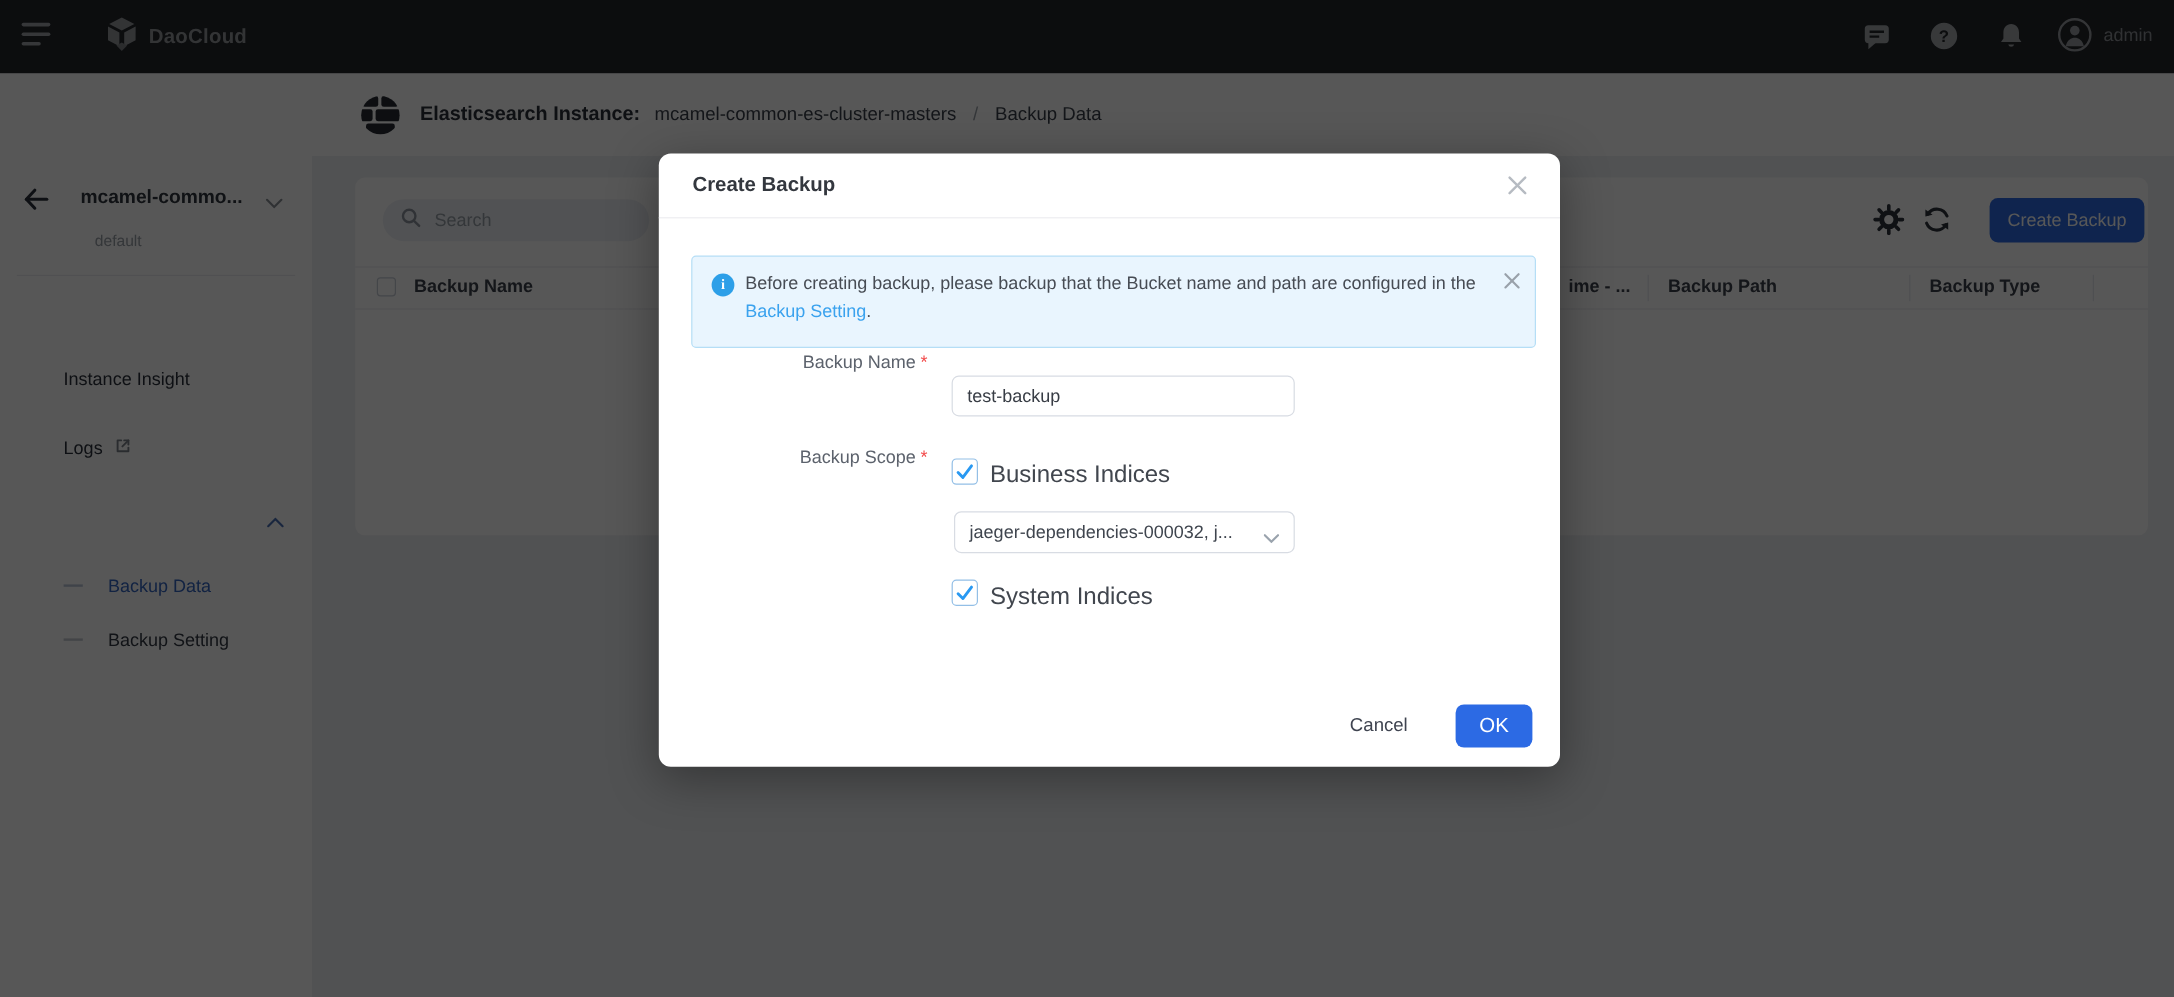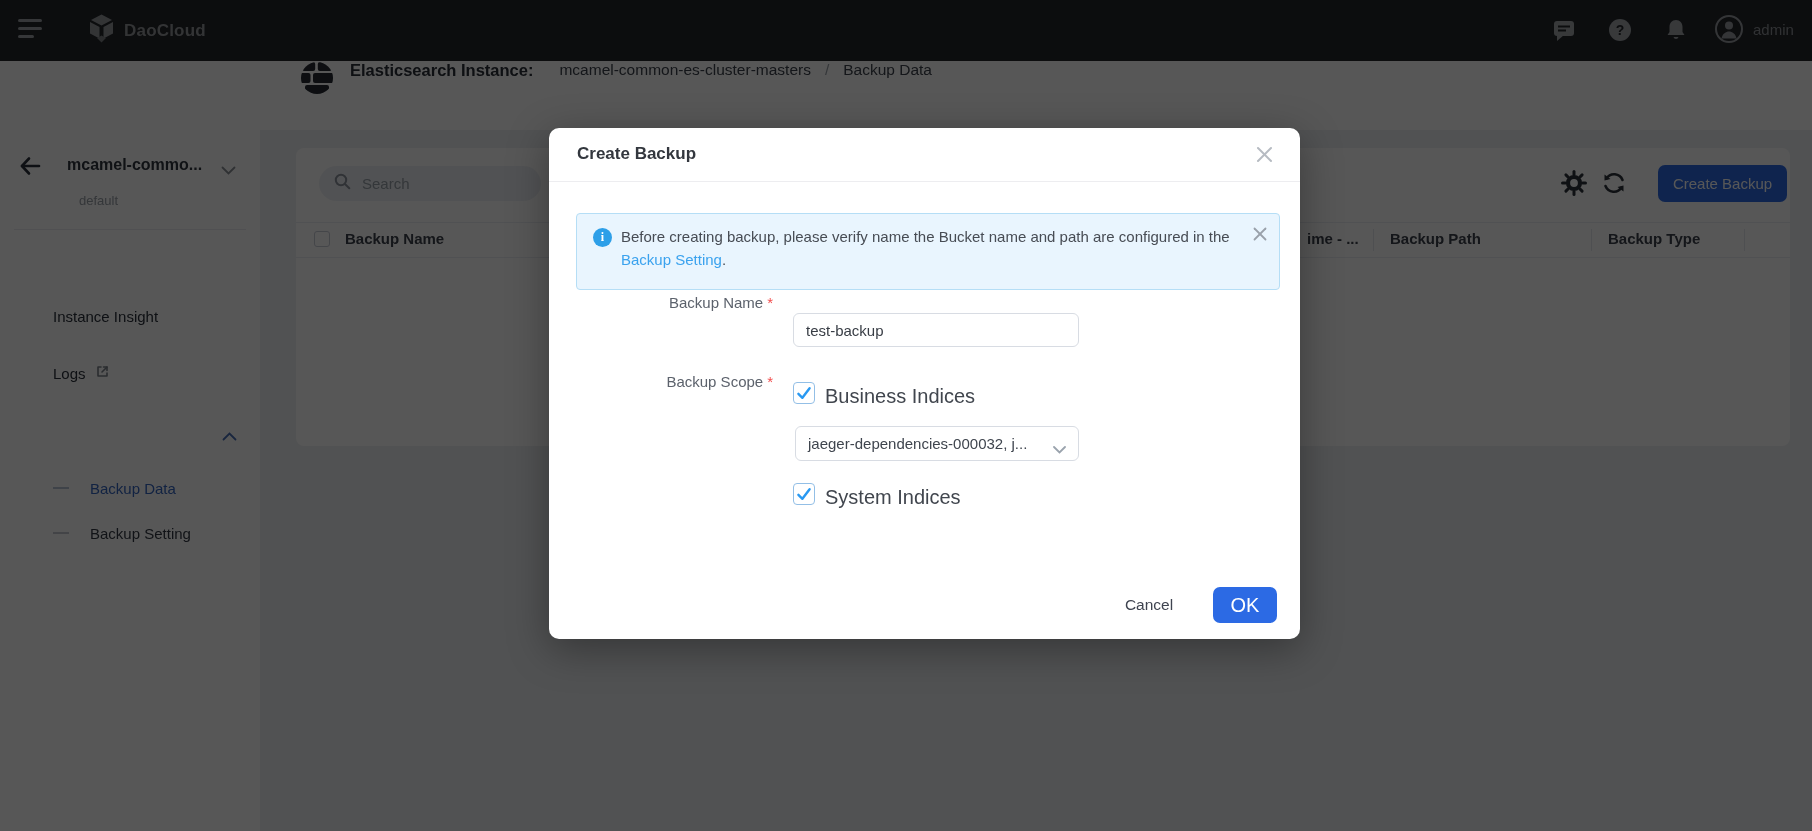--- a/index.html
+++ b/index.html
@@ -39,24 +39,24 @@
   #bm-caret{left:222px;top:366px;width:15px;height:9px;color:#4a6fb5;}
   .side-sub{left:0;width:260px;height:40px;display:flex;align-items:center;
             padding-left:53px;box-sizing:border-box;font-size:15px;cursor:pointer;}
   #item-backup-data{top:407px;color:#3566c2;}
   #item-backup-setting{top:452px;color:#343a44;}
   .dash{width:16px;height:2px;background:#c3c8cf;margin-right:21px;flex:0 0 aupx;}
   #item-backup-data .dash{background:#b9c4d6;}
 
   
   #page-header{left:260px;top:61px;width:1552px;height:69px;background:#ffffff;
-               display:flex;align-items:flex-start;z-index:4;}
+               display:flex;align-items:center;z-index:4;}
   #es-icon{margin-left:40px;width:34px;height:34px;flex:0 0 34px;}
   #page-title{margin-left:16px;font-size:16.5px;font-weight:700;color:#2b3039;}
-  #crumb-instance{margin-left:26px;font-size:15.5px;color:#3c424c;}
+  #crumb-instance{margin-left:12px;font-size:15.5px;color:#3c424c;}
   #crumb-sep{margin:0 14px;font-size:15.5px;color:#9aa0a8;}
   #crumb-page{font-size:15.5px;color:#3c424c;}
 
   
   #card{left:296px;top:148px;width:1494px;height:298px;background:#ffffff;border-radius:8px;z-index:3;}
   #search-box{left:23px;top:18px;width:222px;height:35px;background:#eef1f5;border-radius:18px;
               display:flex;align-items:center;padding-left:15px;box-sizing:border-box;gap:9px;}
   #search-input{border:0;background:transparent;outline:none;font-size:15px;color:#3c424c;width:160px;
                 font-family:"Liberation Sans",sans-serif;}
   #search-input::placeholder{color:#98a0a9;}
@@ -110,21 +110,21 @@
   #label-system{left:276px;top:358px;}
   #indices-select{left:246px;top:298px;width:284px;height:35px;border:1px solid #d8dce3;border-radius:6px;
               box-sizing:border-box;display:flex;align-items:center;padding:0 12px;cursor:pointer;
               justify-content:space-between;}
   #indices-select .sel-text{font-size:15px;color:#3f454e;white-space:nowrap;}
   #select-caret{width:13px;height:8px;color:#9aa3ad;flex:0 0 13px;}
 
   #cancel-btn{left:558px;top:459px;width:84px;height:36px;background:transparent;border:0;
               font-size:15.5px;color:#3f4450;cursor:pointer;font-family:"Liberation Sans",sans-serif;}
   #ok-btn{left:664px;top:459px;width:64px;height:36px;background:#2c6ae4;border:0;border-radius:7px;
-          color:#fff;font-size:20px;cursor:pointer;font-family:"Liberation Sans",sans-serif;}
+          color:#fff;font-size:17px;cursor:pointer;font-family:"Liberation Sans",sans-serif;}
 </style>
 </head>
 <body>
 
 <div id="app">
 
   <div id="topbar" class="abs">
     <div id="hamburger" class="abs">
         <i></i>
         <i></i>
@@ -295,21 +295,21 @@
         <svg width="17" height="17" viewBox="0 0 17 17" stroke="currentColor" stroke-width="2" stroke-linecap="round">
           <line x1="2" y1="2" x2="15" y2="15"></line>
             <line x1="15" y1="2" x2="2" y2="15"></line>
         </svg>
       </div>
     </div>
 
     <div id="alert" class="abs">
       <div id="alert-info-icon" class="abs">i</div>
       <div id="alert-text" class="abs">
-        <span>Before creating backup, please verify name the Bucket name and path are configured in the </span><a>Backup Setting</a><span>.</span>
+        <span>Before creating backup, please backup that the Bucket name and path are configured in the </span><a>Backup Setting</a><span>.</span>
       </div>
       <div id="alert-close" class="abs">
         <svg width="14" height="14" viewBox="0 0 14 14" stroke="currentColor" stroke-width="1.8" stroke-linecap="round">
           <line x1="1.5" y1="1.5" x2="12.5" y2="12.5"></line>
             <line x1="12.5" y1="1.5" x2="1.5" y2="12.5"></line>
         </svg>
       </div>
     </div>
 
     <div id="label-name" class="form-label">

